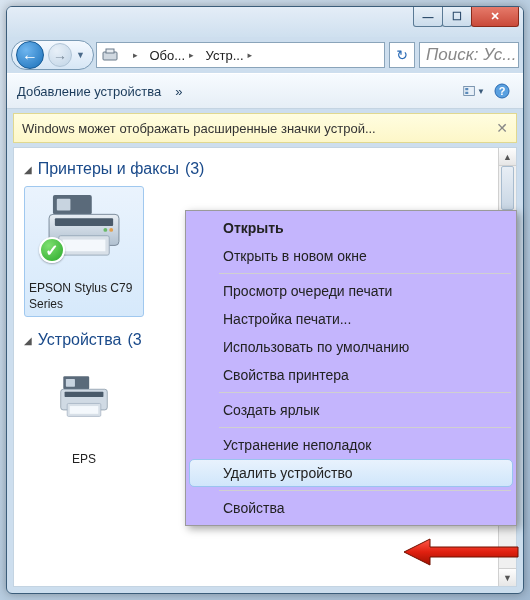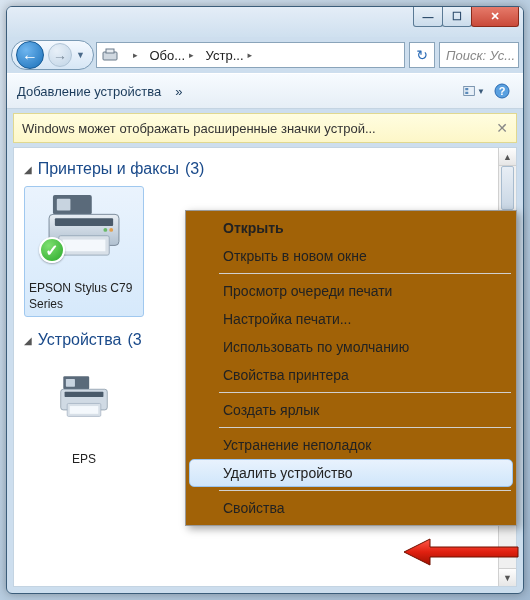--- a/index.html
+++ b/index.html
@@ -17,21 +17,21 @@
   .navback { width: 28px; height: 28px; border-radius: 50%; background: radial-gradient(circle at 35% 30%, #6fb6f0, #1a6fb8); display: flex; align-items: center; justify-content: center; color: #fff; font-size: 16px; border: 1px solid #155a95; }
   .navfwd { width: 24px; height: 24px; border-radius: 50%; background: radial-gradient(circle at 35% 30%, #e8f0f8, #c0d4e6); display: flex; align-items: center; justify-content: center; color: #7a8a9a; font-size: 14px; margin-left: 4px; border: 1px solid #b0c4d6; }
   .navdd { font-size: 9px; color: #4a6a8a; padding: 0 4px; }
 
   .addrbar { flex: 1; height: 26px; background: #fff; border: 1px solid #8aa4ba; display: flex; align-items: center; font-size: 13px; overflow: hidden; }
   .addrseg { padding: 0 6px; color: #222; display: flex; align-items: center; height: 100%; white-space: nowrap; }
   .addrseg .chev { font-size: 9px; color: #555; margin-left: 4px; }
   .addricon { width: 18px; height: 18px; margin: 0 4px; display: flex; align-items: center; justify-content: center; font-size: 12px; }
 
   .refreshbox { width: 26px; height: 26px; background: #fff; border: 1px solid #8aa4ba; display: flex; align-items: center; justify-content: center; color: #2a6ab5; font-size: 14px; margin-left: 2px; }
-  .searchbox { width: 80px; height: 26px; background: #fff; border: 1px solid #8aa4ba; display: flex; align-items: center; padding: 0 6px; color: #888; font-style: italic; font-size: 13px; margin-left: 2px; overflow: hidden; white-space: nowrap; }
+  .searchbox { width: 100px; height: 26px; background: #fff; border: 1px solid #8aa4ba; display: flex; align-items: center; padding: 0 6px; color: #888; font-style: italic; font-size: 17px; margin-left: 2px; overflow: hidden; white-space: nowrap; }
 
   .toolbar { height: 36px; background: linear-gradient(#f7fbff, #e6eef6); border-top: 1px solid #fff; border-bottom: 1px solid #c4d4e2; display: flex; align-items: center; padding: 0 10px; font-size: 13px; color: #1a3a5a; }
   .toolbar .spacer { flex: 1; }
   .tool-icon { width: 22px; height: 22px; margin-left: 6px; display: flex; align-items: center; justify-content: center; font-size: 13px; color: #3a5a7a; }
 
   .infobar { margin: 4px 6px; height: 30px; background: linear-gradient(#fffde0, #fdf7c8); border: 1px solid #e0d890; display: flex; align-items: center; padding: 0 8px; font-size: 13px; color: #333; gap: 26px; }
   .infobar .closex { margin-left: auto; color: #888; font-size: 14px; cursor: default; }
 
   .content { flex: 1; background: #fff; margin: 0 6px 6px 6px; border: 1px solid #c4d4e2; overflow: hidden; position: relative; padding: 6px 0 0 10px; }
   .scrollbar { position: absolute; right: 0; top: 0; bottom: 0; width: 18px; background: #f0f0f0; border-left: 1px solid #d0d0d0; }
@@ -45,21 +45,21 @@
 
   .deviceitem { display: inline-flex; flex-direction: column; align-items: center; width: 120px; padding: 4px; border: 1px solid transparent; border-radius: 3px; }
   .deviceitem.selected { background: linear-gradient(#eaf3fd, #d6e9fb); border: 1px solid #a0c8ef; }
   .devicon { width: 82px; height: 70px; position: relative; display: flex; align-items: center; justify-content: center; }
   .devlabel { font-size: 12px; text-align: left; color: #222; line-height: 1.3; margin-top: 20px; }
 
   .printer-svg { width: 78px; height: 66px; }
   .printer-svg.small { width: 52px; height: 44px; }
   .check-badge { position: absolute; bottom: -2px; left: -4px; width: 26px; height: 26px; border-radius: 50%; background: radial-gradient(circle at 35% 30%, #7ee070, #2aa82a); border: 2px solid #fff; box-shadow: 0 1px 2px rgba(0,0,0,0.3); display: flex; align-items: center; justify-content: center; color: #fff; font-size: 16px; font-weight: bold; }
 
-  .ctxmenu { position: absolute; top: 210px; left: 185px; width: 332px; background: #a16207; border: 1px solid #9a9a9a; box-shadow: 3px 3px 8px rgba(0,0,0,0.35); padding: 3px; font-size: 14px; }
+  .ctxmenu { position: absolute; top: 210px; left: 185px; width: 332px; background: #c4b5fd; border: 1px solid #9a9a9a; box-shadow: 3px 3px 8px rgba(0,0,0,0.35); padding: 3px; font-size: 14px; }
   .ctxitem { padding: 6px 14px 6px 34px; color: #222; cursor: default; position: relative; }
   .ctxitem.bold { font-weight: bold; }
   .ctxitem.highlight { background: linear-gradient(#e8f2fd, #d0e6fb); border: 1px solid #9ac4ef; border-radius: 5px; padding: 5px 13px 5px 33px; }
   .ctxsep { height: 1px; background: #d0d0d0; margin: 3px 2px 3px 30px; }
 
   .arrow-annot { position: absolute; top: 537px; left: 400px; pointer-events: none; }
 </style>
 </head>
 <body>
 

